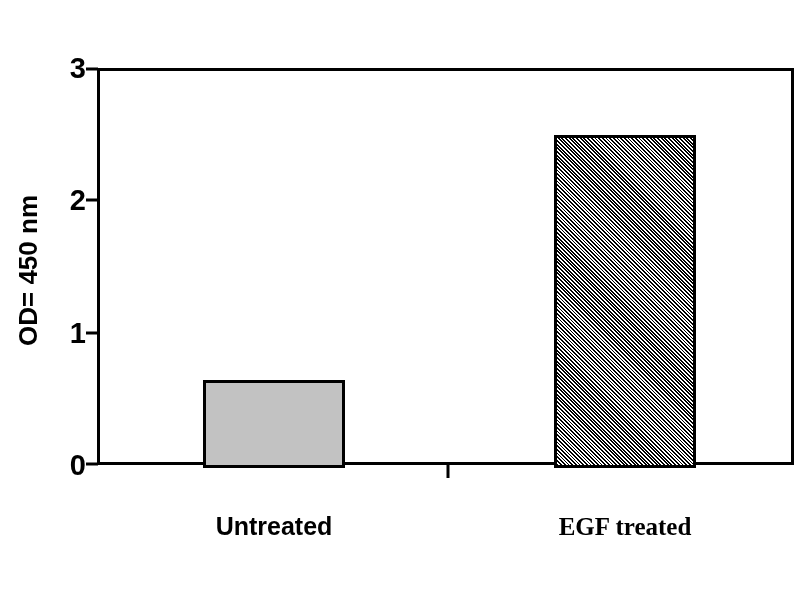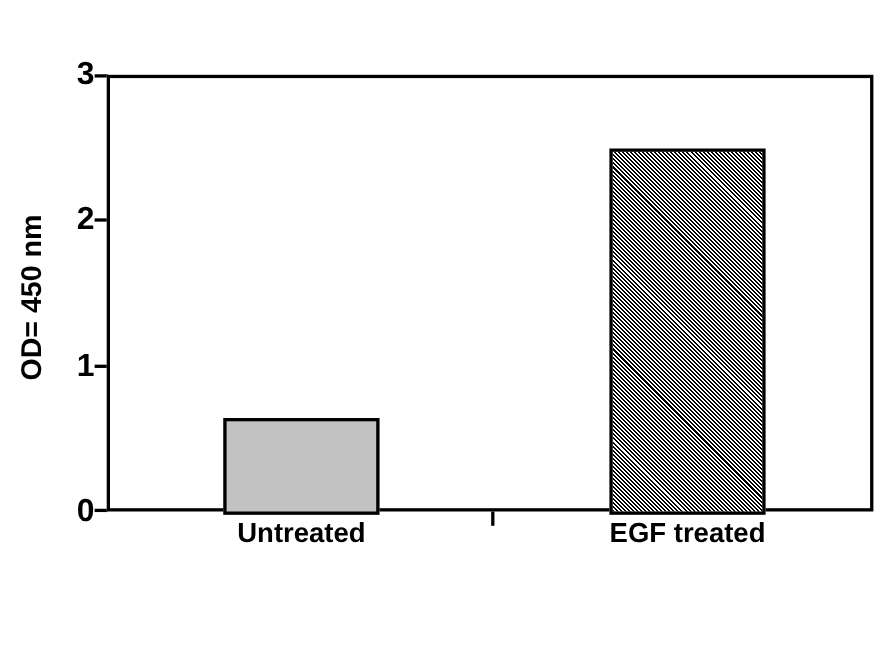--- a/index.html
+++ b/index.html
@@ -119,21 +119,21 @@
         #000000 0px, #000000 1.3px,
         #ffffff 1.3px, #ffffff 2.6px),
       repeating-linear-gradient(-45deg,
         rgba(0,0,0,0.85) 0px, rgba(0,0,0,0.85) 1.1px,
         rgba(255,255,255,0) 1.1px, rgba(255,255,255,0) 2.4px);
   }
 
   
   .x-cat-label {
     position: absolute;
-    top: 472px;
+    top: 513px;
     font-size: 25px;
     font-weight: bold;
     color: #000000;
     text-align: center;
     white-space: nowrap;
     transform: translateX(-50%);
     line-height: 1.1;
   }
 </style>
 </head>
@@ -162,15 +162,15 @@
   <div class="bars-layer">
 
     <div class="bar solid-gray" style="left:203px; width:142px; top:380px; height:88px;"></div>
 
     <div class="bar hatched" style="left:554px; width:142px; top:135px; height:333px;"></div>
   </div>
 
   <div class="x-tick" style="left:448px;"></div>
 
   <div class="x-cat-label" style="left:274px;">Untreated</div>
-  <div class="x-cat-label" style="left:625px;">EGF treated</div>
+  <div class="x-cat-label" style="left:625px;font-family:Liberation Serif, serif;">EGF treated</div>
 
 </div>
 
 </body></html>

